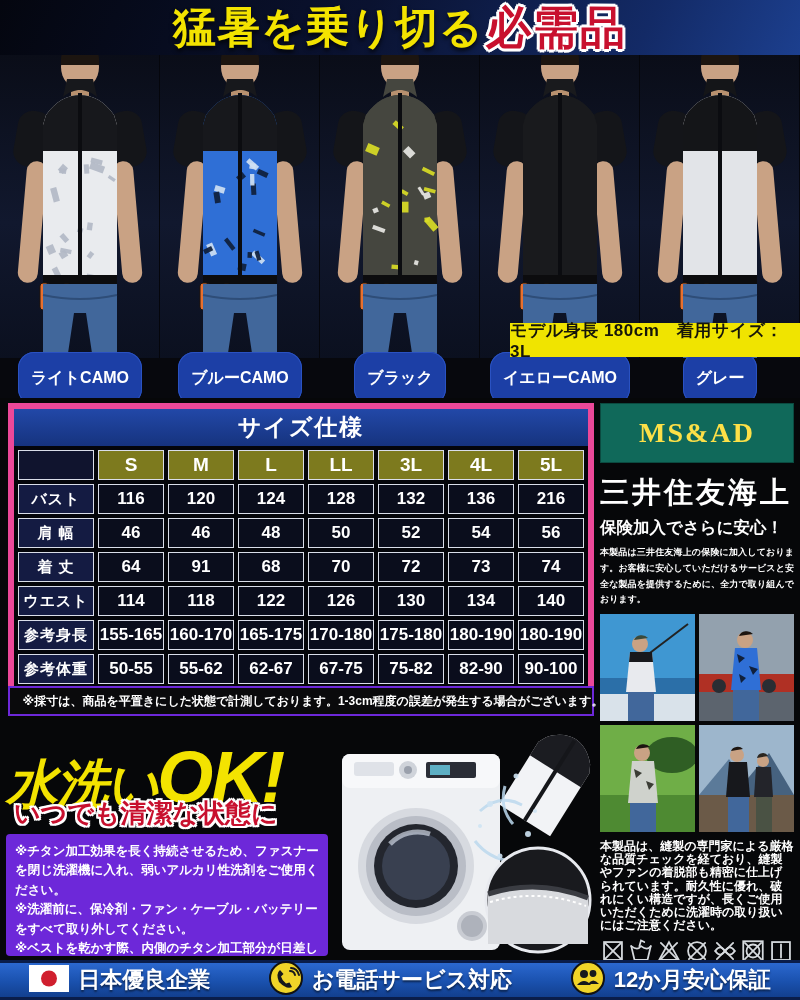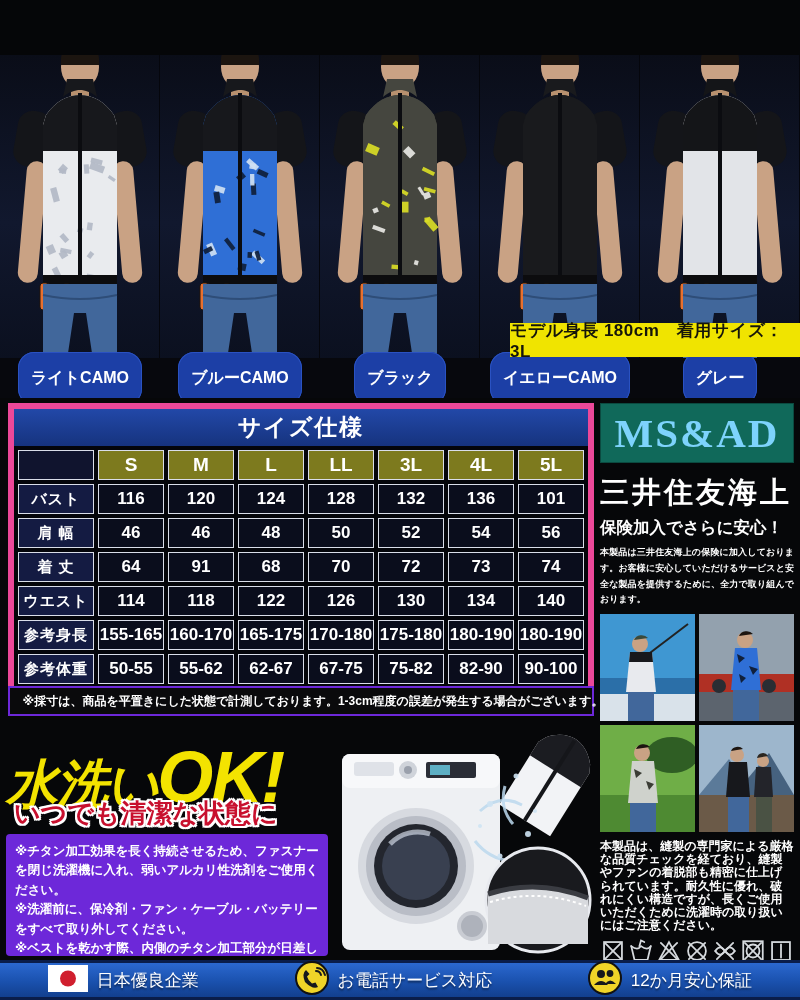--- a/index.html
+++ b/index.html
@@ -88,46 +88,50 @@
     background:#6d28d9; border-radius:4px; color:#fff; font-weight:bold;
     font-size:12.5px; line-height:1.55; padding:8px 9px; white-space:pre-line;
   }
 
   .washer-scene { position:absolute; top:318px; left:330px; width:270px; height:244px; }
 
   
   .right-col { position:absolute; top:5px; left:600px; width:194px; }
   .msad-logo {
     width:194px; height:60px; background:#10695a; display:flex; align-items:center; justify-content:center;
-    color:#7dd3fc; font-size:41px; font-weight:bold; font-family:"Liberation Serif","DejaVu Serif",serif;
+    color:#fde047; font-size:28px; font-weight:bold; font-family:"Liberation Serif","DejaVu Serif",serif;
     letter-spacing:2px; box-shadow:0 0 0 1px #0b4a40 inset;
   }
   .ins-title { margin-top:10px; color:#fff; font-size:29px; font-weight:bold; letter-spacing:3px; white-space:nowrap; }
   .ins-sub { margin-top:4px; color:#fff; font-size:16.5px; font-weight:bold; white-space:nowrap; }
   .ins-para { margin-top:6px; color:#fff; font-size:9px; font-weight:bold; line-height:1.75; text-align:justify; }
   .photo-grid { margin-top:6px; width:194px; display:grid; grid-template-columns:95px 95px; grid-auto-rows:107px; gap:4px; }
   .photo-grid .scene { position:relative; overflow:hidden; }
   .quality-para { margin-top:8px; color:#fff; font-size:12px; font-weight:bold; line-height:1.1; }
   .care-icons { margin-top:6px; display:flex; gap:2px; }
 
   
   .footer {
     position:absolute; top:960px; left:0; width:800px; height:40px;
     background:linear-gradient(180deg,#2b68cf 0%,#1a51ae 55%,#123f8e 100%);
     border-top:3px solid #0a1d4a; border-bottom:3px solid #0a1d4a;
     display:flex; align-items:center; justify-content:space-around;
   }
   .footer-item { display:flex; align-items:center; gap:9px; }
-  .footer-item .f-label { color:#fff; font-size:17px; font-weight:normal; white-space:nowrap; text-shadow:0 2px 2px rgba(0,0,0,.5); }
+  .footer-item .f-label { color:#fff; font-size:22px; font-weight:bold; white-space:nowrap; text-shadow:0 2px 2px rgba(0,0,0,.5); }
 </style>
 </head>
 <body>
 
 <div class="page">
 
+  <div class="header">
+    <span class="h-yellow">猛暑を乗り切る</span>
+    <span class="h-red">必需品</span>
+  </div>
 
   <div class="models">
       <div class="model-panel">
         <svg width="160" height="305" viewBox="0 0 160 305">
     <ellipse cx="80" cy="12" rx="19" ry="22" fill="#c9a284"></ellipse>
     <path d="M61,4 a19,16 0 0 1 38,0 l0,6 -38,0 z" fill="#1c1510"></path>
     <rect x="71" y="28" width="18" height="16" fill="#b8916f"></rect>
     <g transform="rotate(10 34 70)">
             <rect x="18" y="56" width="34" height="56" rx="15" fill="#141519"></rect>
           </g>
@@ -382,21 +386,21 @@
               <td class="colhead">5L</td>
             </tr>
             <tr>
               <td class="rowlabel">バスト</td>
               <td class="val">116</td>
               <td class="val">120</td>
               <td class="val">124</td>
               <td class="val">128</td>
               <td class="val">132</td>
               <td class="val">136</td>
-              <td class="val">101</td>
+              <td class="val">216</td>
             </tr>
             <tr>
               <td class="rowlabel">肩 幅</td>
               <td class="val">46</td>
               <td class="val">46</td>
               <td class="val">48</td>
               <td class="val">50</td>
               <td class="val">52</td>
               <td class="val">54</td>
               <td class="val">56</td>

